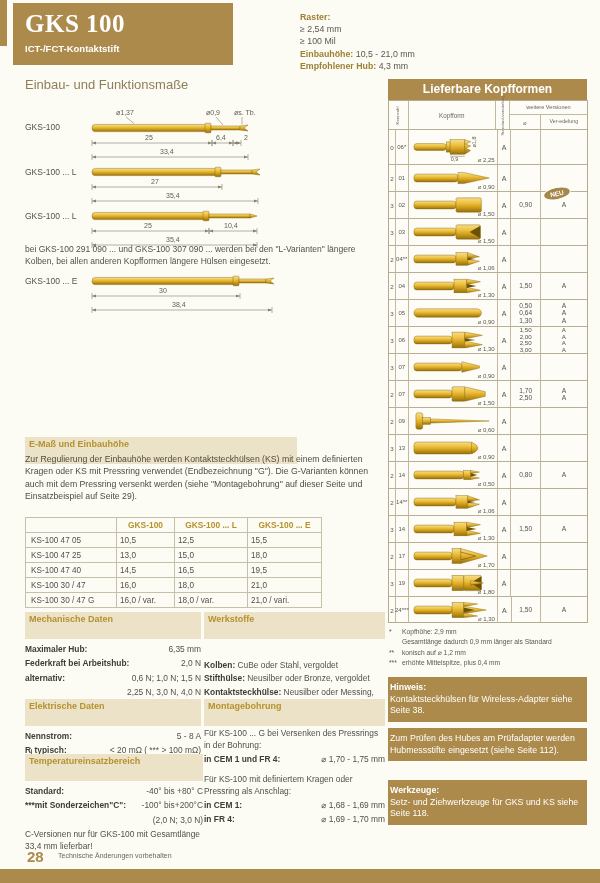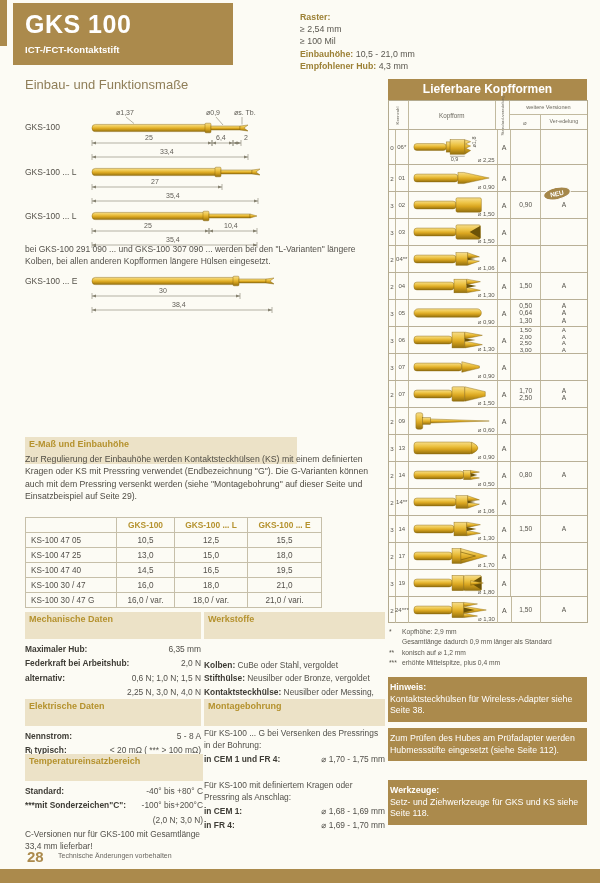--- a/index.html
+++ b/index.html
@@ -1,42 +1,42 @@
 <!DOCTYPE html>
 <html><head>
 <meta charset="utf-8">
 <style>
   html,body{margin:0;padding:0;background:#e8e6de;}
   .page{position:relative;width:600px;height:883px;background:#fcfbf4;overflow:hidden;
         font-family:"Liberation Sans",sans-serif;color:#54514a;}
   
   .corner{position:absolute;left:0;top:0;width:7px;height:46px;background:#ab8a4c;}
   .hdrbox{position:absolute;left:13px;top:3px;width:220px;height:62px;background:#ab8a4c;color:#fff;}
-  .hdrtitle{margin:7px 0 0 12px;font-size:25px;font-weight:bold;letter-spacing:.5px;}
+  .hdrtitle{margin:7px 0 0 12px;font-size:25px;font-weight:bold;letter-spacing:.5px;font-family:Liberation Serif, serif;}
   .hdrsub{margin:5px 0 0 12px;font-size:9.5px;font-weight:bold;}
   .hspecs{position:absolute;left:300px;top:11px;width:290px;font-size:8.8px;line-height:12.2px;color:#5a574f;}
   .hsl{color:#9c8136;font-weight:bold;}
   .hspecs b{color:#9c8136;}
   .sectitle{position:absolute;left:25px;top:77px;font-size:13px;color:#8f7e58;}
   
   #drawings{position:absolute;left:20px;top:96px;width:360px;height:230px;}
   .dimt{font-size:7px;fill:#5f5c55;font-family:"Liberation Sans",sans-serif;}
   .dml{stroke:#85816f;stroke-width:.6;}
   .dma{fill:#85816f;}
   .goldf{fill:url(#goldg);stroke:#8a680e;stroke-width:.45;}
   .pinlab{position:absolute;font-size:8.5px;color:#55524a;width:70px;}
   .note{position:absolute;left:25px;top:243px;width:352px;font-size:8.5px;line-height:12px;color:#53504a;}
   
   .hbar{background:#ece2c7;color:#b5922e;font-weight:bold;font-size:9px;padding:2px 0 15px 4px;}
   .emassbar{position:absolute;left:25px;top:437px;width:268px;}
   .para{position:absolute;left:25px;top:453px;width:356px;font-size:8.7px;line-height:12.4px;color:#4f4c44;}
   .etab{border-collapse:collapse;font-size:8.2px;color:#53504a;}
   .etab td,.etab th{border:1px solid #c6bfa9;height:14px;padding:0 3px;}
   .etab th{color:#b5922e;font-weight:bold;text-align:center;font-size:8.4px;}
-  .etab td{text-align:center;}
+  .etab td{}
   .etab td.lbl{text-align:left;padding-left:5px;}
   #emasstable{position:absolute;left:25px;top:517px;}
   .blk{position:absolute;font-size:8.4px;}
   #mech{left:25px;top:612px;width:176px;}
   #werk{left:204px;top:612px;width:181px;}
   #elek{left:25px;top:699px;width:176px;}
   #mont{left:204px;top:699px;width:181px;}
   #temp{left:25px;top:754px;width:178px;}
   .kvrow{display:flex;justify-content:space-between;line-height:14.4px;color:#52504a;}
   .kvrow b{color:#3e3c35;font-weight:bold;white-space:nowrap;}
@@ -299,21 +299,21 @@
         </div>
       </div>
     </div>
   <div class="blk" id="mont">
       <div class="hbar">Montagebohrung</div>
       <div class="mp">Für KS-100 ... G bei Versenken des Pressrings in der Bohrung:</div>
       <div class="kvrow">
         <b>in CEM 1 und FR 4:</b>
         <span>⌀ 1,70 - 1,75 mm</span>
       </div>
-      <div class="mp" style="margin-top:14px">Für KS-100 mit definiertem Kragen oder Pressring als Anschlag:</div>
+      <div class="mp" style="margin-top:8px">Für KS-100 mit definiertem Kragen oder Pressring als Anschlag:</div>
       <div class="kvrow">
         <b>in CEM 1:</b>
         <span>⌀ 1,68 - 1,69 mm</span>
       </div>
       <div class="kvrow">
         <b>in FR 4:</b>
         <span>⌀ 1,69 - 1,70 mm</span>
       </div>
     </div>
   <div class="blk" id="temp">

